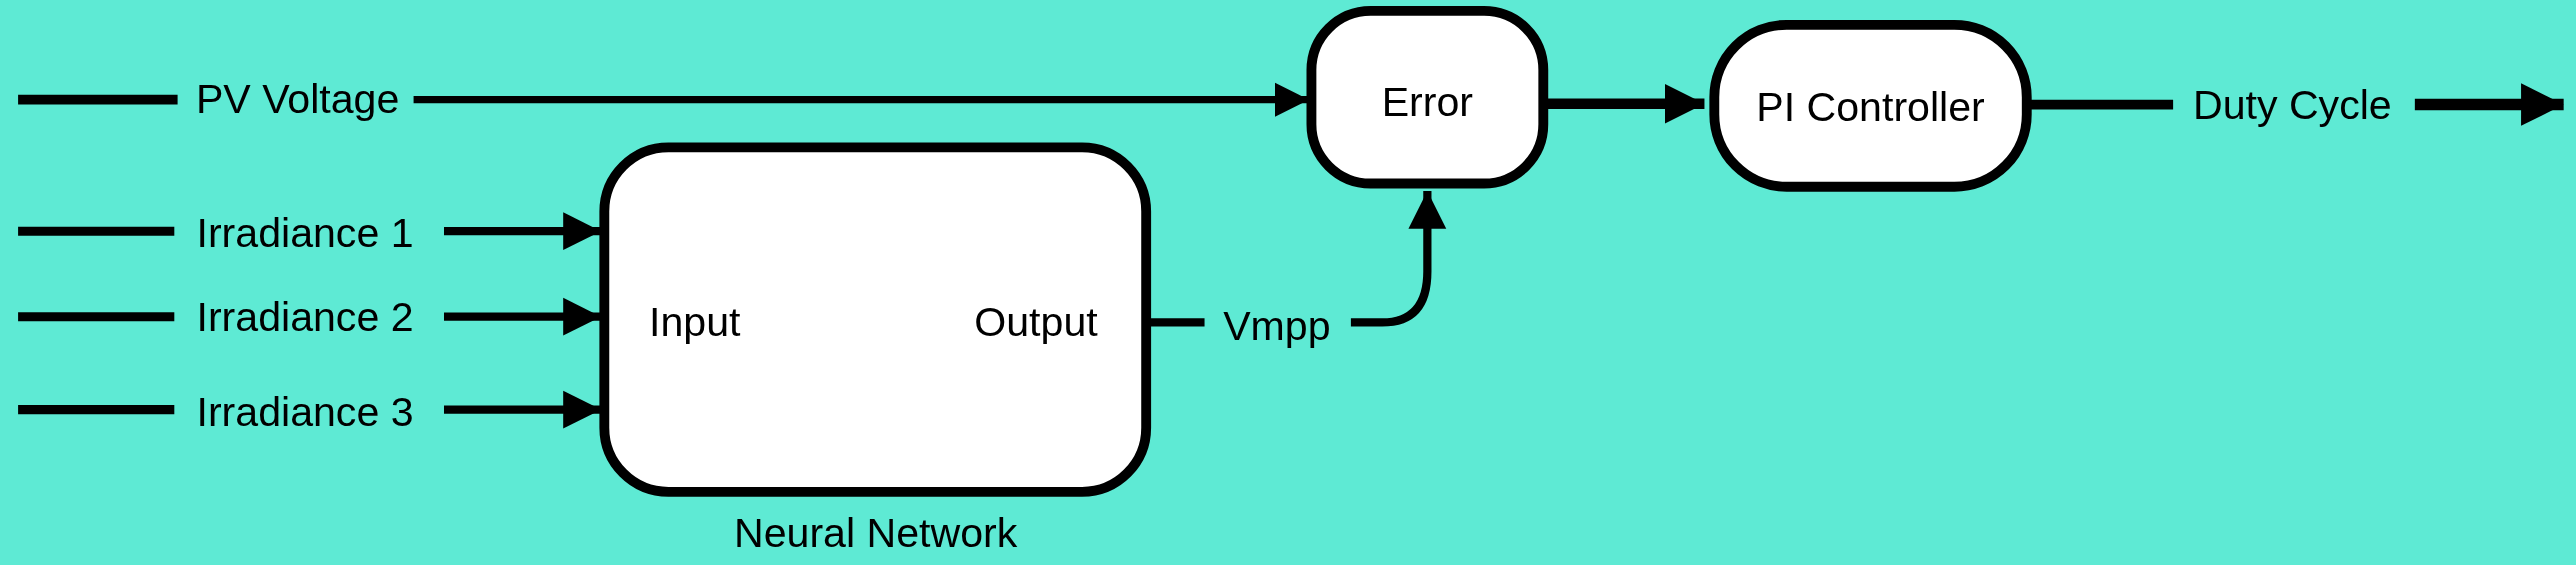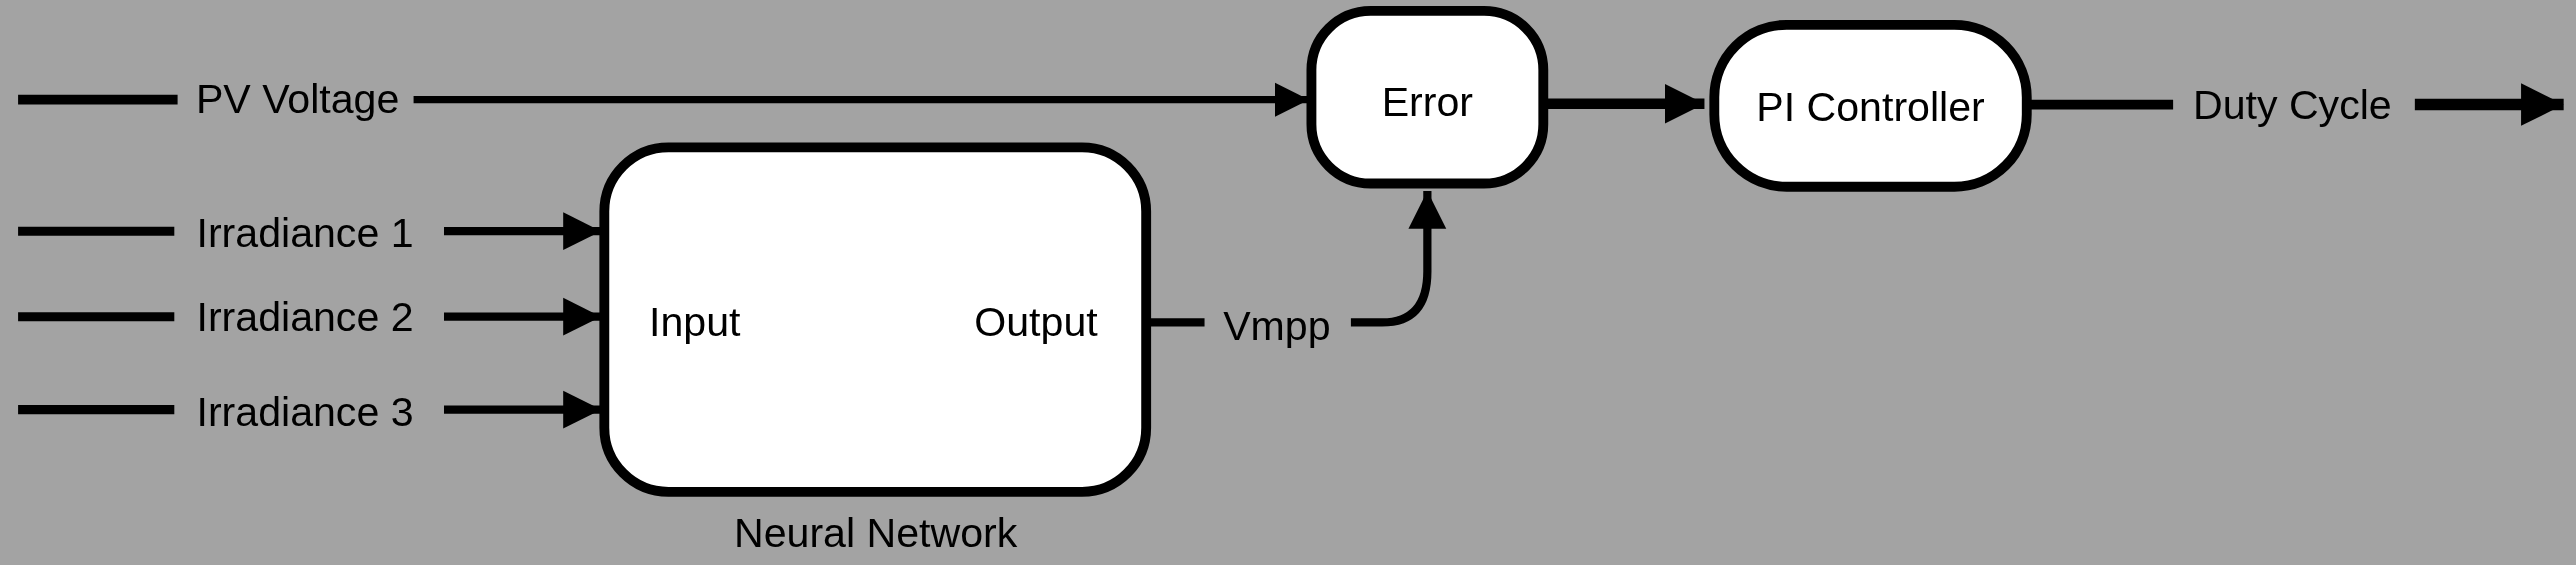--- a/index.html
+++ b/index.html
@@ -3,21 +3,21 @@
 <meta charset="utf-8">
 <style>
   html, body {
     margin: 0;
     padding: 0;
     background: #ffffff;
   }
   .diagram-wrap {
     width: 2576px;
     height: 566px;
-    background: #a3a3a3;
+    background: #5eead4;
     overflow: hidden;
   }
   svg {
     display: block;
     width: 2576px;
     height: 566px;
   }
   text {
     font-family: "Liberation Sans", "DejaVu Sans", sans-serif;
     font-size: 50px;

